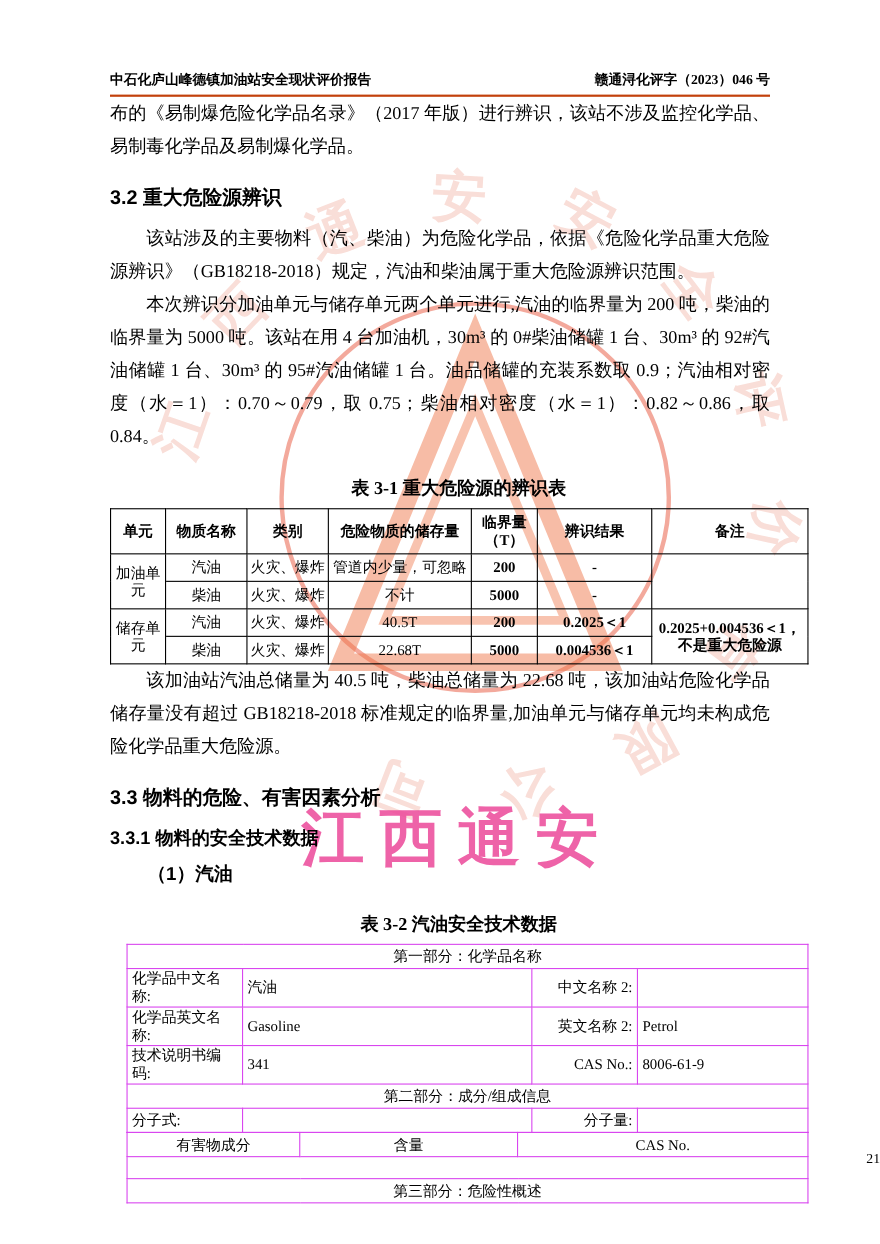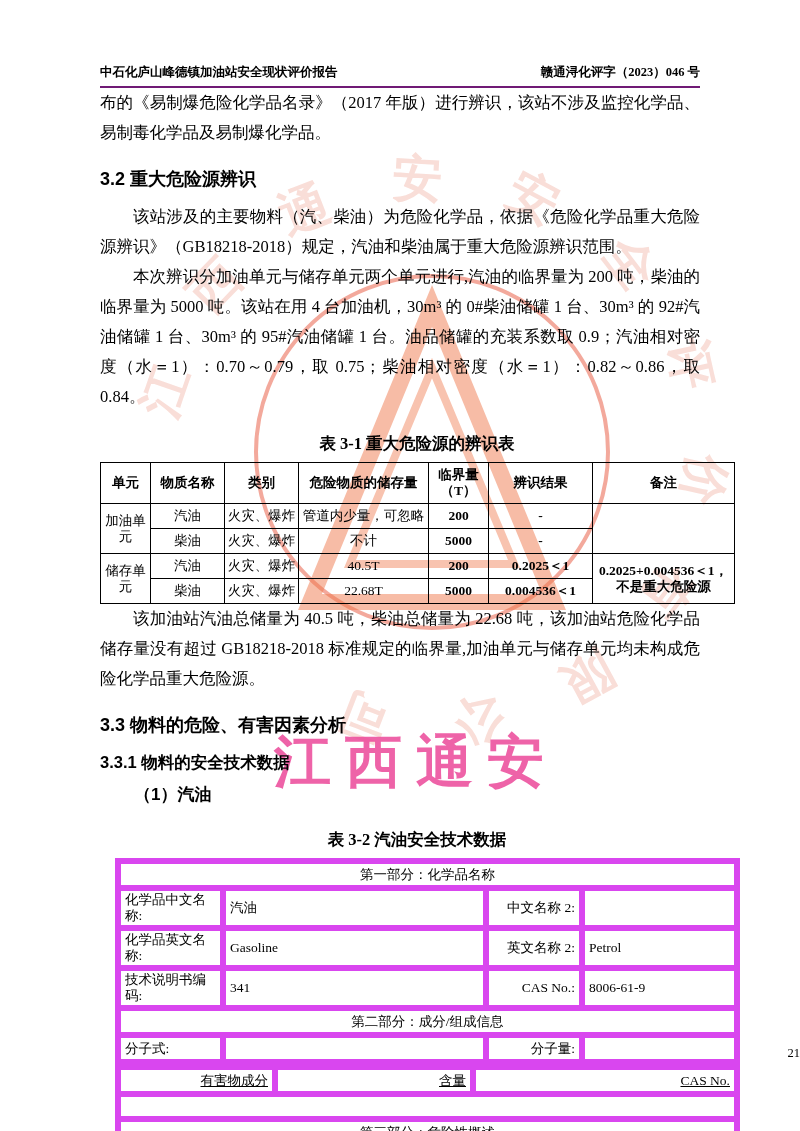--- a/index.html
+++ b/index.html
@@ -3,21 +3,21 @@
 <meta charset="utf-8">
 <style>
   html,body{margin:0;padding:0;}
   body{
     width:800px;height:1131px;background:#ffffff;position:relative;overflow:hidden;
     font-family:"Liberation Serif","DejaVu Serif",serif;color:#000;
   }
   .content{position:relative;z-index:1;padding:64px 66px 0 100px;}
   .header{
     display:flex;justify-content:space-between;align-items:flex-end;
-    border-bottom:2px solid #701a75;padding-bottom:5px;margin-right:34px;
+    border-bottom:2px solid #c2410c;padding-bottom:5px;margin-right:34px;
     font-weight:bold;font-size:12.5px;
   }
   p.body-p{
     margin:0 34px 0 0;font-size:16.5px;line-height:30px;text-align:justify;
   }
   p.indent{text-indent:2em;}
   .p1{margin-top:14px;}
   h2.sec{
     font-size:18px;font-weight:bold;margin:18px 0 10px 0;line-height:26px;
     font-family:"Liberation Sans","DejaVu Sans",sans-serif;
@@ -39,28 +39,28 @@
   .t31 th,.t31 td{
     border:1px solid #000;text-align:center;vertical-align:middle;
     padding:1px 2px;line-height:16px;overflow:hidden;
   }
   .t31 th{height:38px;font-weight:bold;}
   .t31 td{height:22px;}
   .t31 .b{font-weight:bold;}
   .p4{margin-top:10px;}
   .t32{width:619px;margin-left:15px;font-size:13.5px;}
   .t32 td{
-    border:6px solid #d946ef;vertical-align:middle;height:19px;
+    border:1px solid #d946ef;vertical-align:middle;height:19px;
     padding:1px 4px;line-height:16px;overflow:hidden;
   }
   .t32 .part{text-align:center;}
   .t32 .lbl{text-align:left;}
   .t32 .lbl2{text-align:right;}
   .t32 .val{text-align:left;}
-  .t32 .ctr{text-align:right;text-decoration:underline;}
+  .t32 .ctr{text-align:center;}
   .t32b{margin-top:-1px;}
   .t32 .blank{height:17px;}
   .footer{
     position:absolute;left:0;bottom:70px;width:800px;text-align:right;
     font-size:12.5px;z-index:1;
   }
   
   .watermark{
     position:absolute;inset:0;z-index:4;pointer-events:none;
     mix-blend-mode:multiply;

